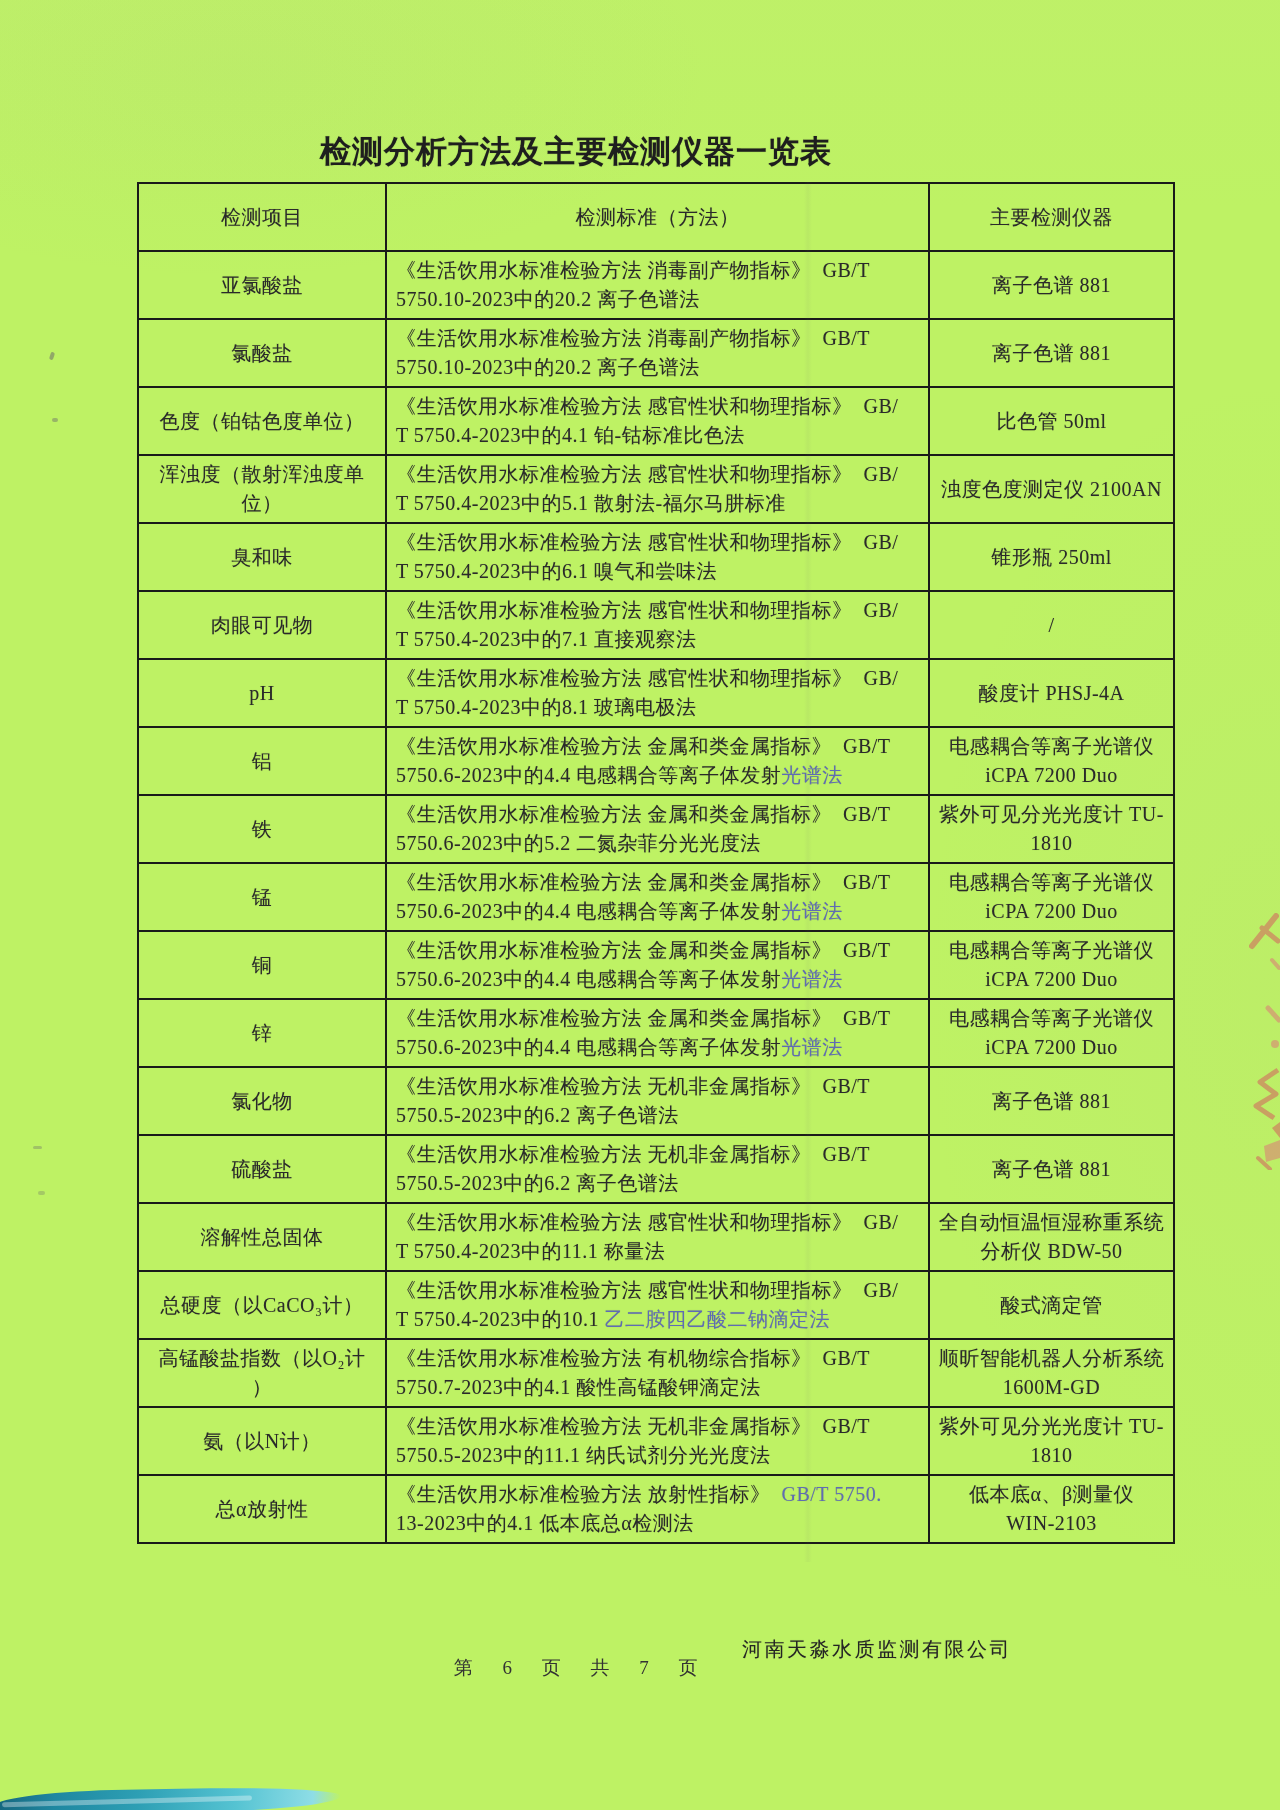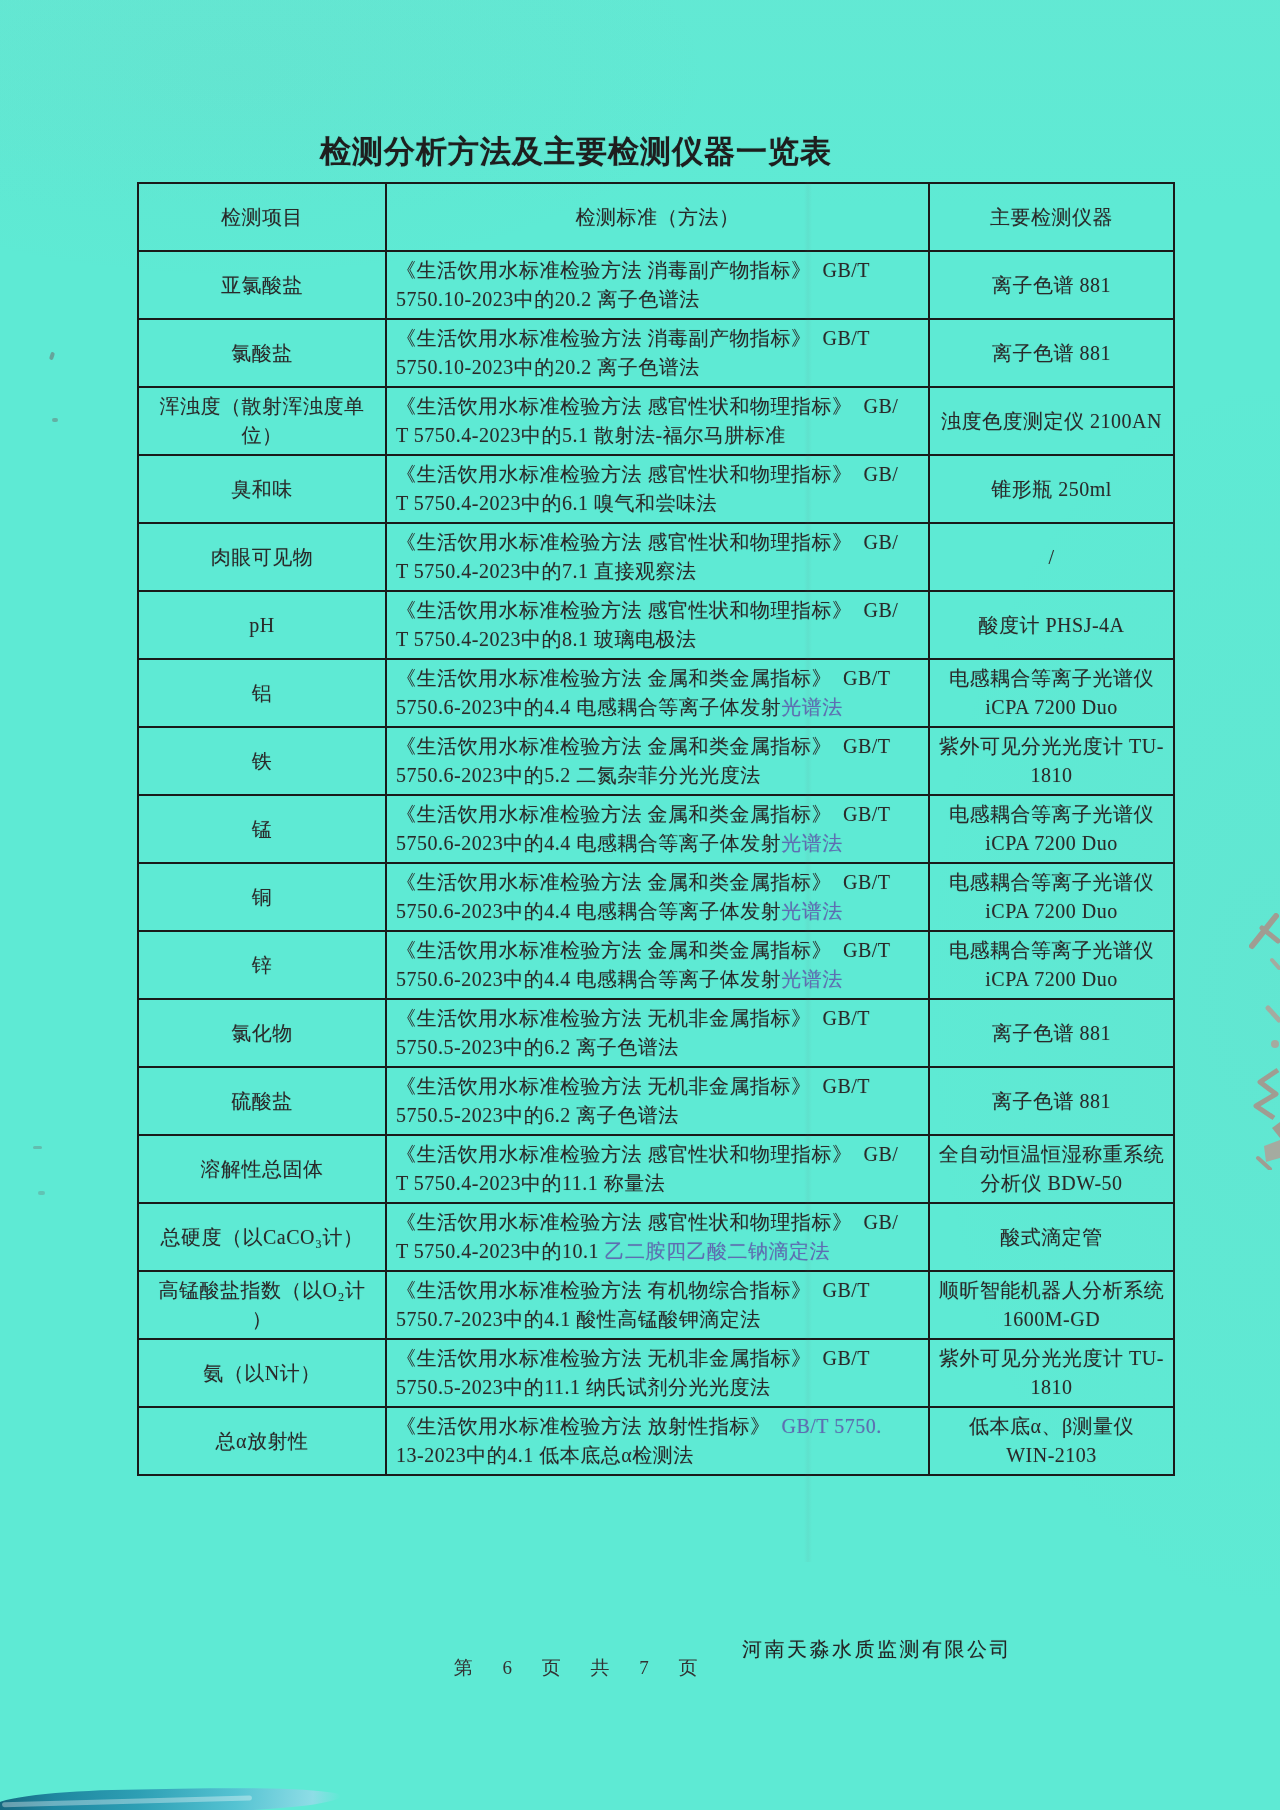--- a/index.html
+++ b/index.html
@@ -7,21 +7,21 @@
     --border:#1a1a1a;
     --tint_blue:#5f6cb5;
     --stamp_red:#d4615f;
     --stripe_teal:#2d9fb4;
   }
   html,body{margin:0;padding:0;background:#e9e9e7;}
   .page{
     position:relative;
     width:1280px;height:1810px;
     margin:0 auto;
-    background:#5eead4;
+    background:#bef264;
     overflow:hidden;
     font-family:"Liberation Serif","DejaVu Serif",serif;
     color:var(--text);
   }
   
   .page::before{
     content:"";position:absolute;inset:0;pointer-events:none;
     background:
       radial-gradient(ellipse 700px 300px at 18% 4%, rgba(150,150,150,0.05), transparent 70%),
       radial-gradient(ellipse 500px 900px at 99% 55%, rgba(160,160,160,0.05), transparent 70%),
@@ -124,20 +124,26 @@
 5750.10-2023中的20.2 离子色谱法</td>
           <td class="c-inst">离子色谱  881</td>
         </tr>
         <tr>
           <td class="c-item">氯酸盐</td>
           <td class="c-std">《生活饮用水标准检验方法 消毒副产物指标》  GB/T
 5750.10-2023中的20.2 离子色谱法</td>
           <td class="c-inst">离子色谱  881</td>
         </tr>
         <tr>
+          <td class="c-item">色度（铂钴色度单位）</td>
+          <td class="c-std">《生活饮用水标准检验方法 感官性状和物理指标》  GB/
+T 5750.4-2023中的4.1 铂-钴标准比色法</td>
+          <td class="c-inst">比色管  50ml</td>
+        </tr>
+        <tr>
           <td class="c-item">浑浊度（散射浑浊度单
 位）</td>
           <td class="c-std">《生活饮用水标准检验方法 感官性状和物理指标》  GB/
 T 5750.4-2023中的5.1 散射法-福尔马肼标准</td>
           <td class="c-inst">浊度色度测定仪  2100AN</td>
         </tr>
         <tr>
           <td class="c-item">臭和味</td>
           <td class="c-std">《生活饮用水标准检验方法 感官性状和物理指标》  GB/
 T 5750.4-2023中的6.1 嗅气和尝味法</td>

